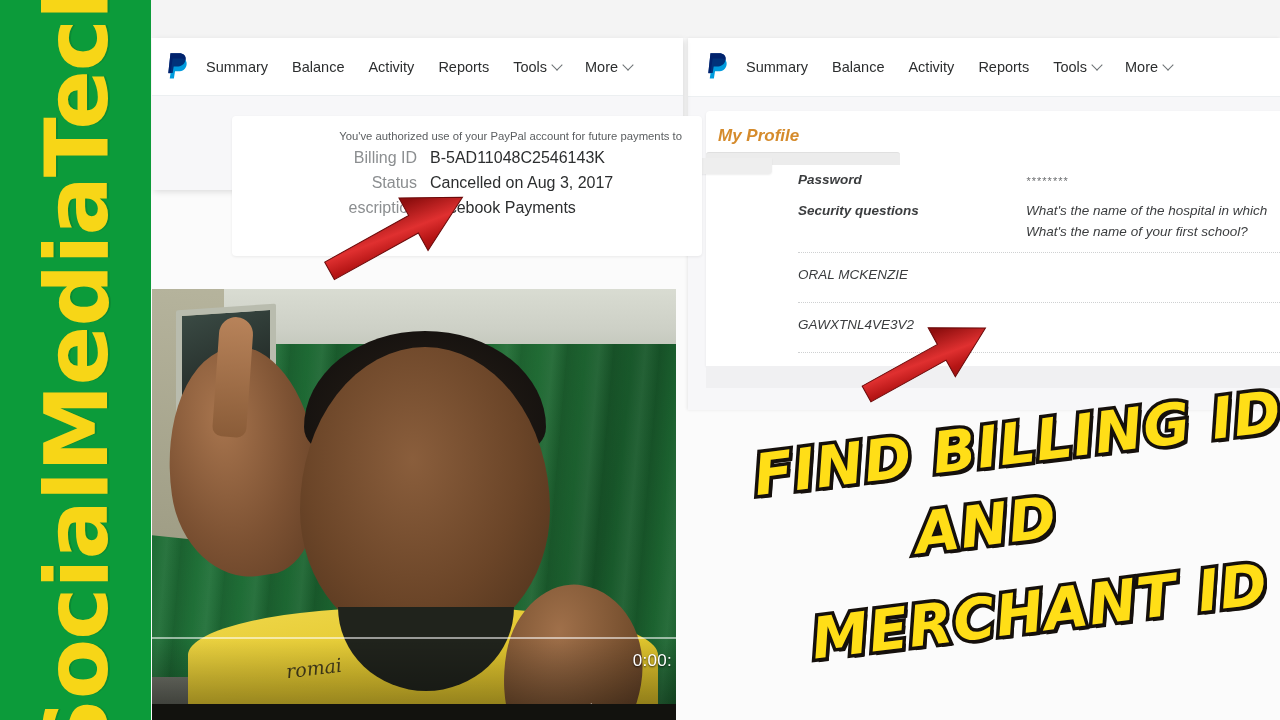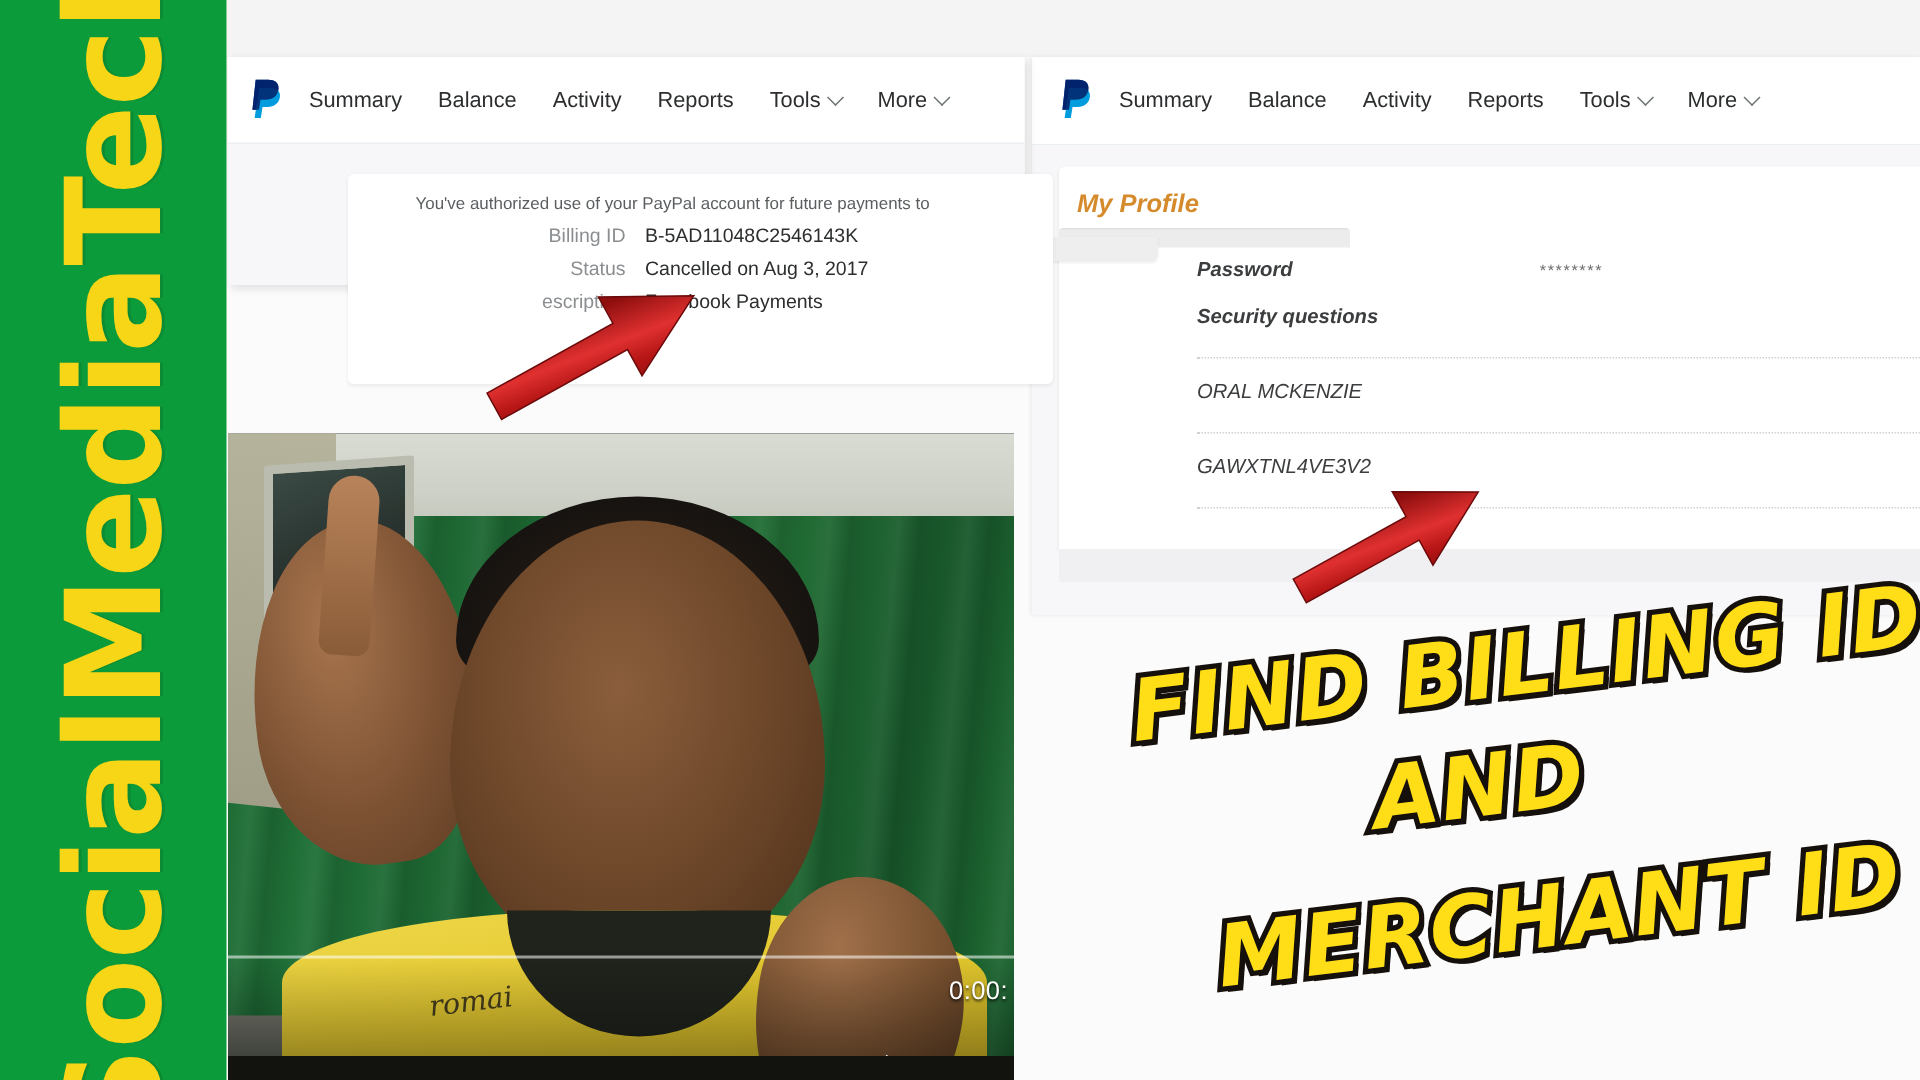--- a/index.html
+++ b/index.html
@@ -125,26 +125,27 @@
     font-weight:bold;
     margin-left:60px;
     margin-bottom:11px;
   }
   #billing-card .intro {
     font-size:11.3px;
     color:#5b5e60;
     margin-left:25px;
     margin-bottom:7px;
     white-space:nowrap;
+    text-align:right;
   }
   .kv-row {
     display:flex;
     align-items:baseline;
     margin-bottom:7px;
-    font-size:13px;
+    font-size:16px;
   }
   .kv-label {
     width:178px;
     text-align:right;
     color:#8b8e90;
     padding-right:13px;
     white-space:nowrap;
     overflow:hidden;
     direction:rtl;
   }
@@ -421,20 +422,22 @@
 
       <div class="prof-rows">
 
         <div class="prof-row">
           <div class="p-label">Password</div>
           <div class="p-value mono-stars">********</div>
         </div>
 
         <div class="prof-row">
           <div class="p-label">Security questions</div>
+          <div class="p-value" style="white-space:pre-line">What's the name of the hospital in which
+What's the name of your first school?</div>
         </div>
 
         <div class="p-divider"></div>
 
         <div class="prof-row">
           <div class="p-value">ORAL MCKENZIE</div>
         </div>
 
         <div class="p-divider"></div>
 

